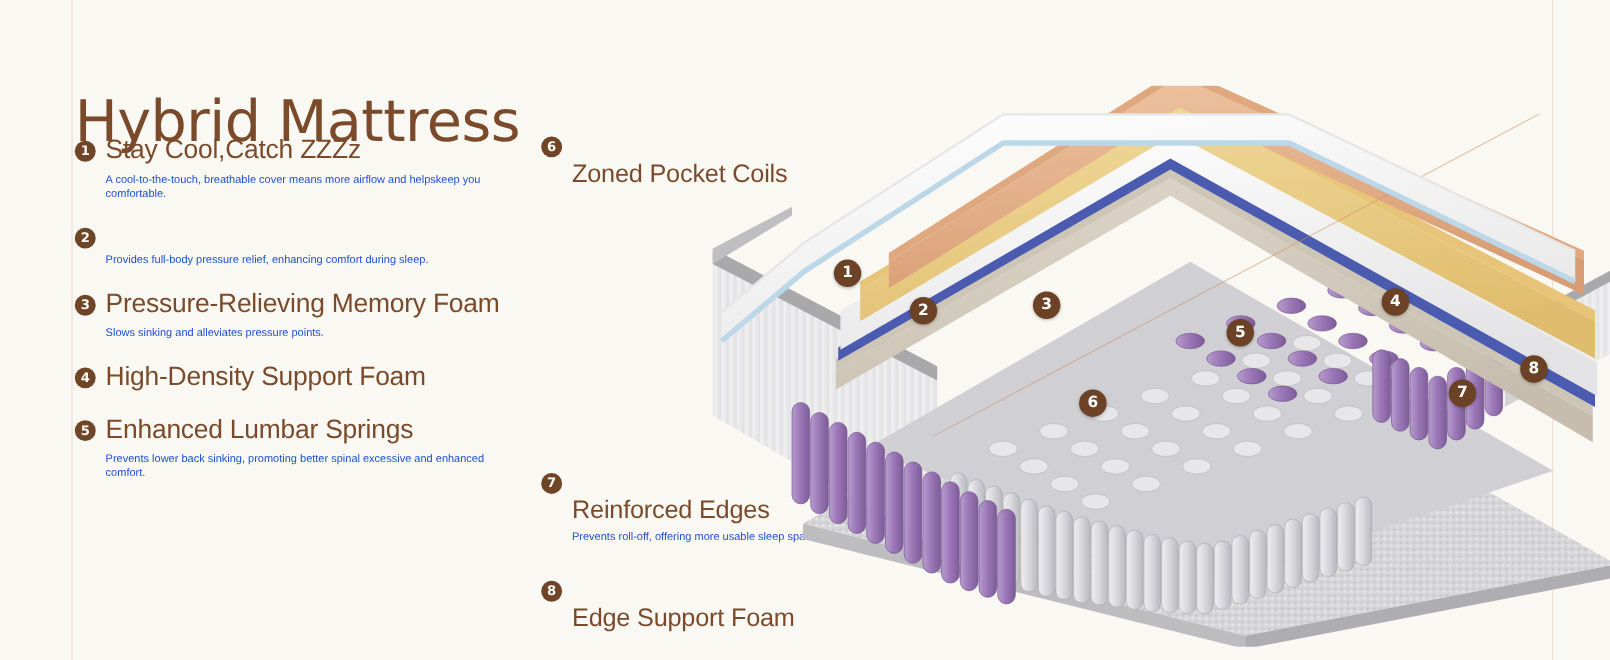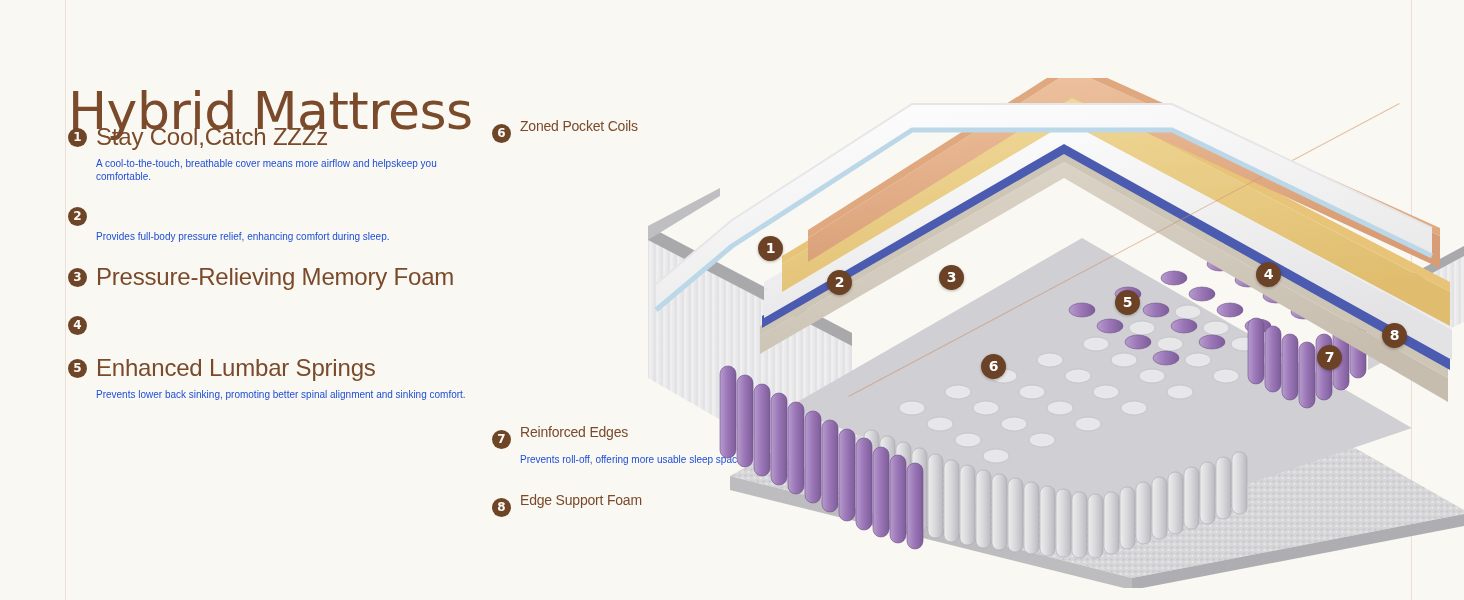--- a/index.html
+++ b/index.html
@@ -36,21 +36,21 @@
     font-family:"DejaVu Sans",sans-serif;
   }
   .feat-title{
     font-size:24px;color:#7a4a2a;line-height:1.28;
     letter-spacing:-0.2px;
   }
   .feat-desc{
     margin:4px 0 0 28px;
     font-size:10px;color:#1d4ed8;line-height:1.33;
   }
-  .col-mid .feat-title,.col-mid-b .feat-title{font-size:14px;}
+  .col-mid .feat-title,.col-mid-b .feat-title{font-size:23px;margin-top:25px;}
 
   
   #mattress-illustration{
     position:absolute;left:612px;top:78px;width:852px;height:510px;
   }
   #mattress-illustration svg{display:block;}
   .cal{
     position:absolute;width:25px;height:25px;border-radius:50%;
     background:#6b4226;color:#fff;font-size:14px;font-weight:bold;
     line-height:25px;text-align:center;
@@ -78,32 +78,34 @@
     <div class="feat-head">
       <span class="badge">2</span>
     </div>
     <div class="feat-desc">Provides full-body pressure relief, enhancing comfort during sleep.</div>
   </div>
   <div class="feature">
     <div class="feat-head">
       <span class="badge">3</span>
       <span class="feat-title">Pressure-Relieving Memory Foam</span>
     </div>
+    <div class="feat-desc">Slows sinking and alleviates pressure points.</div>
   </div>
   <div class="feature">
     <div class="feat-head">
       <span class="badge">4</span>
+      <span class="feat-title">High-Density Support Foam</span>
     </div>
   </div>
   <div class="feature">
     <div class="feat-head">
       <span class="badge">5</span>
       <span class="feat-title">Enhanced Lumbar Springs</span>
     </div>
-    <div class="feat-desc">Prevents lower back sinking, promoting better spinal alignment and sinking comfort.</div>
+    <div class="feat-desc">Prevents lower back sinking, promoting better spinal excessive and enhanced comfort.</div>
   </div>
 </div>
 
 <div class="col col-mid">
   <div class="feature">
     <div class="feat-head">
       <span class="badge">6</span>
       <span class="feat-title">Zoned Pocket Coils</span>
     </div>
   </div>

